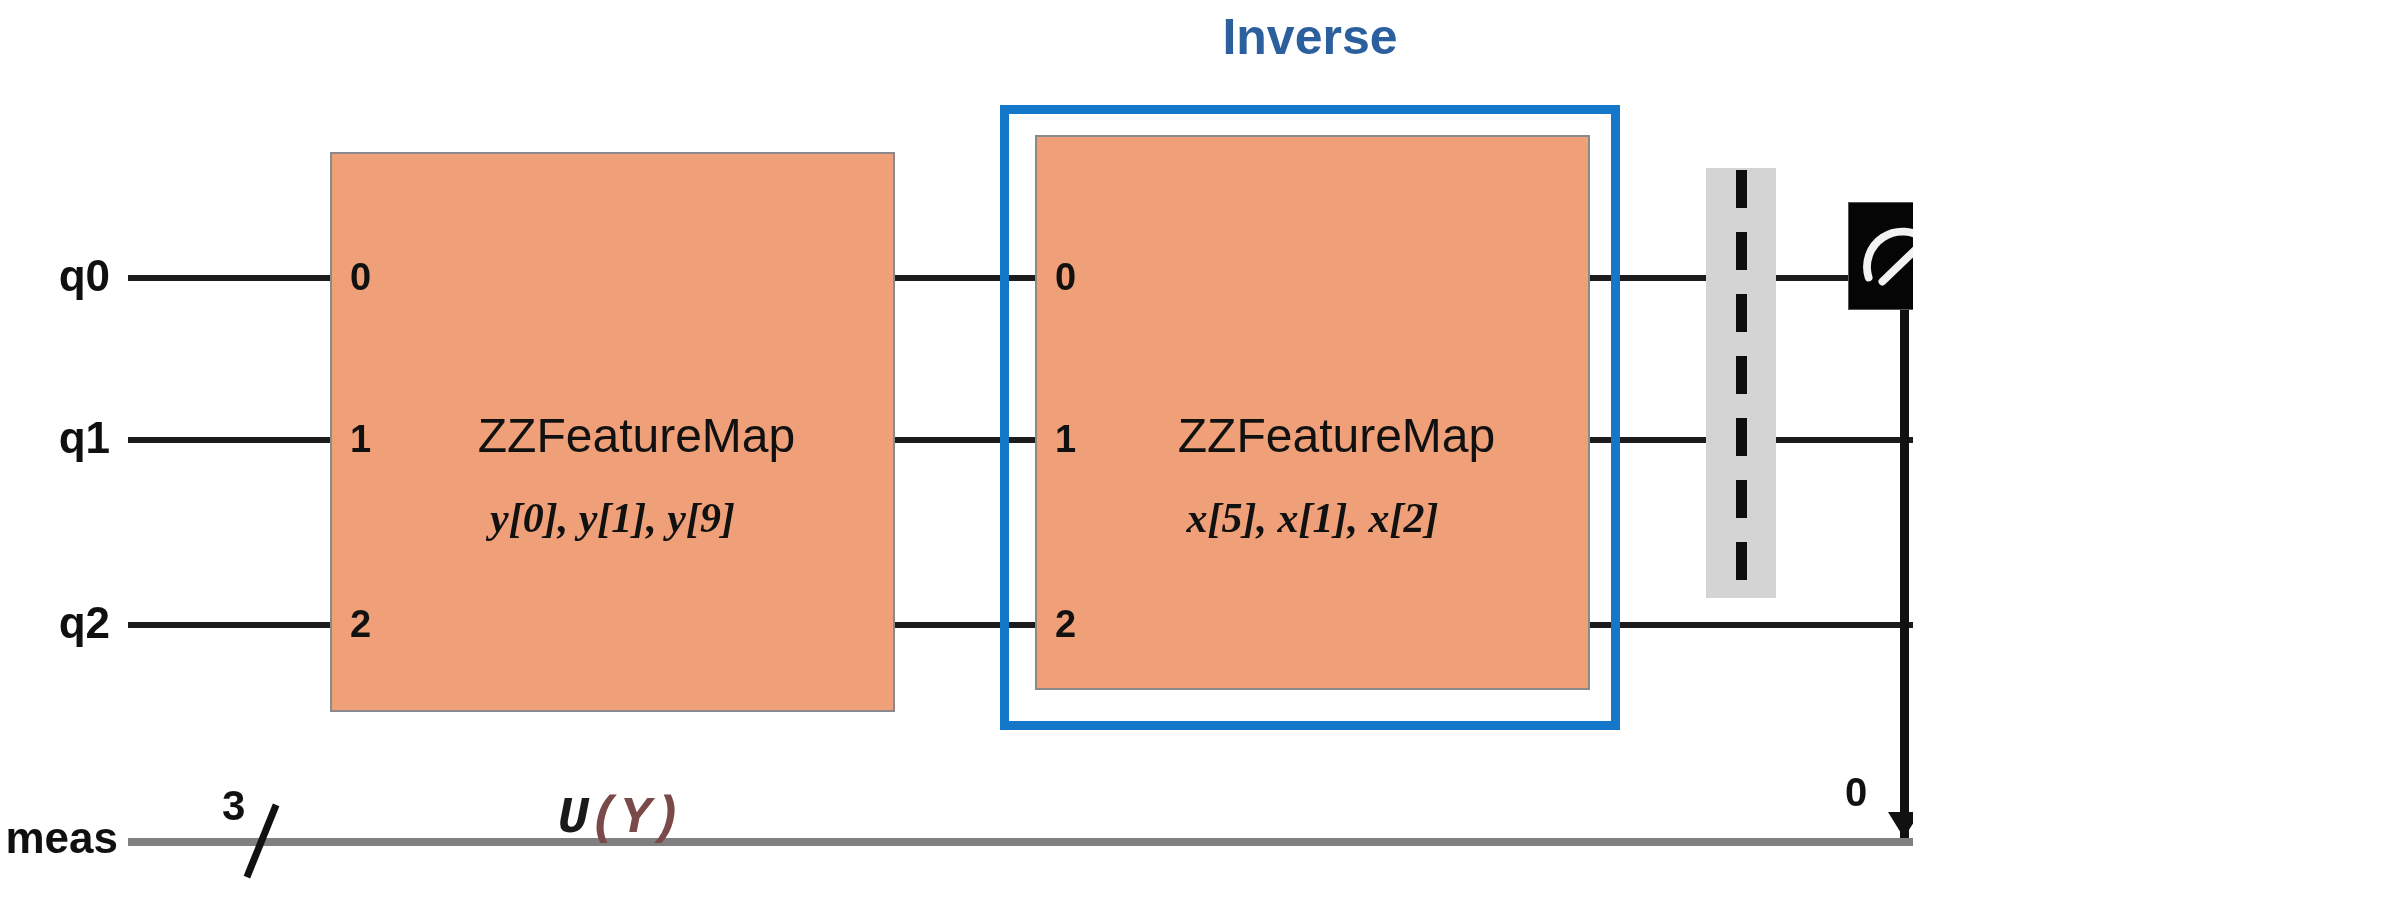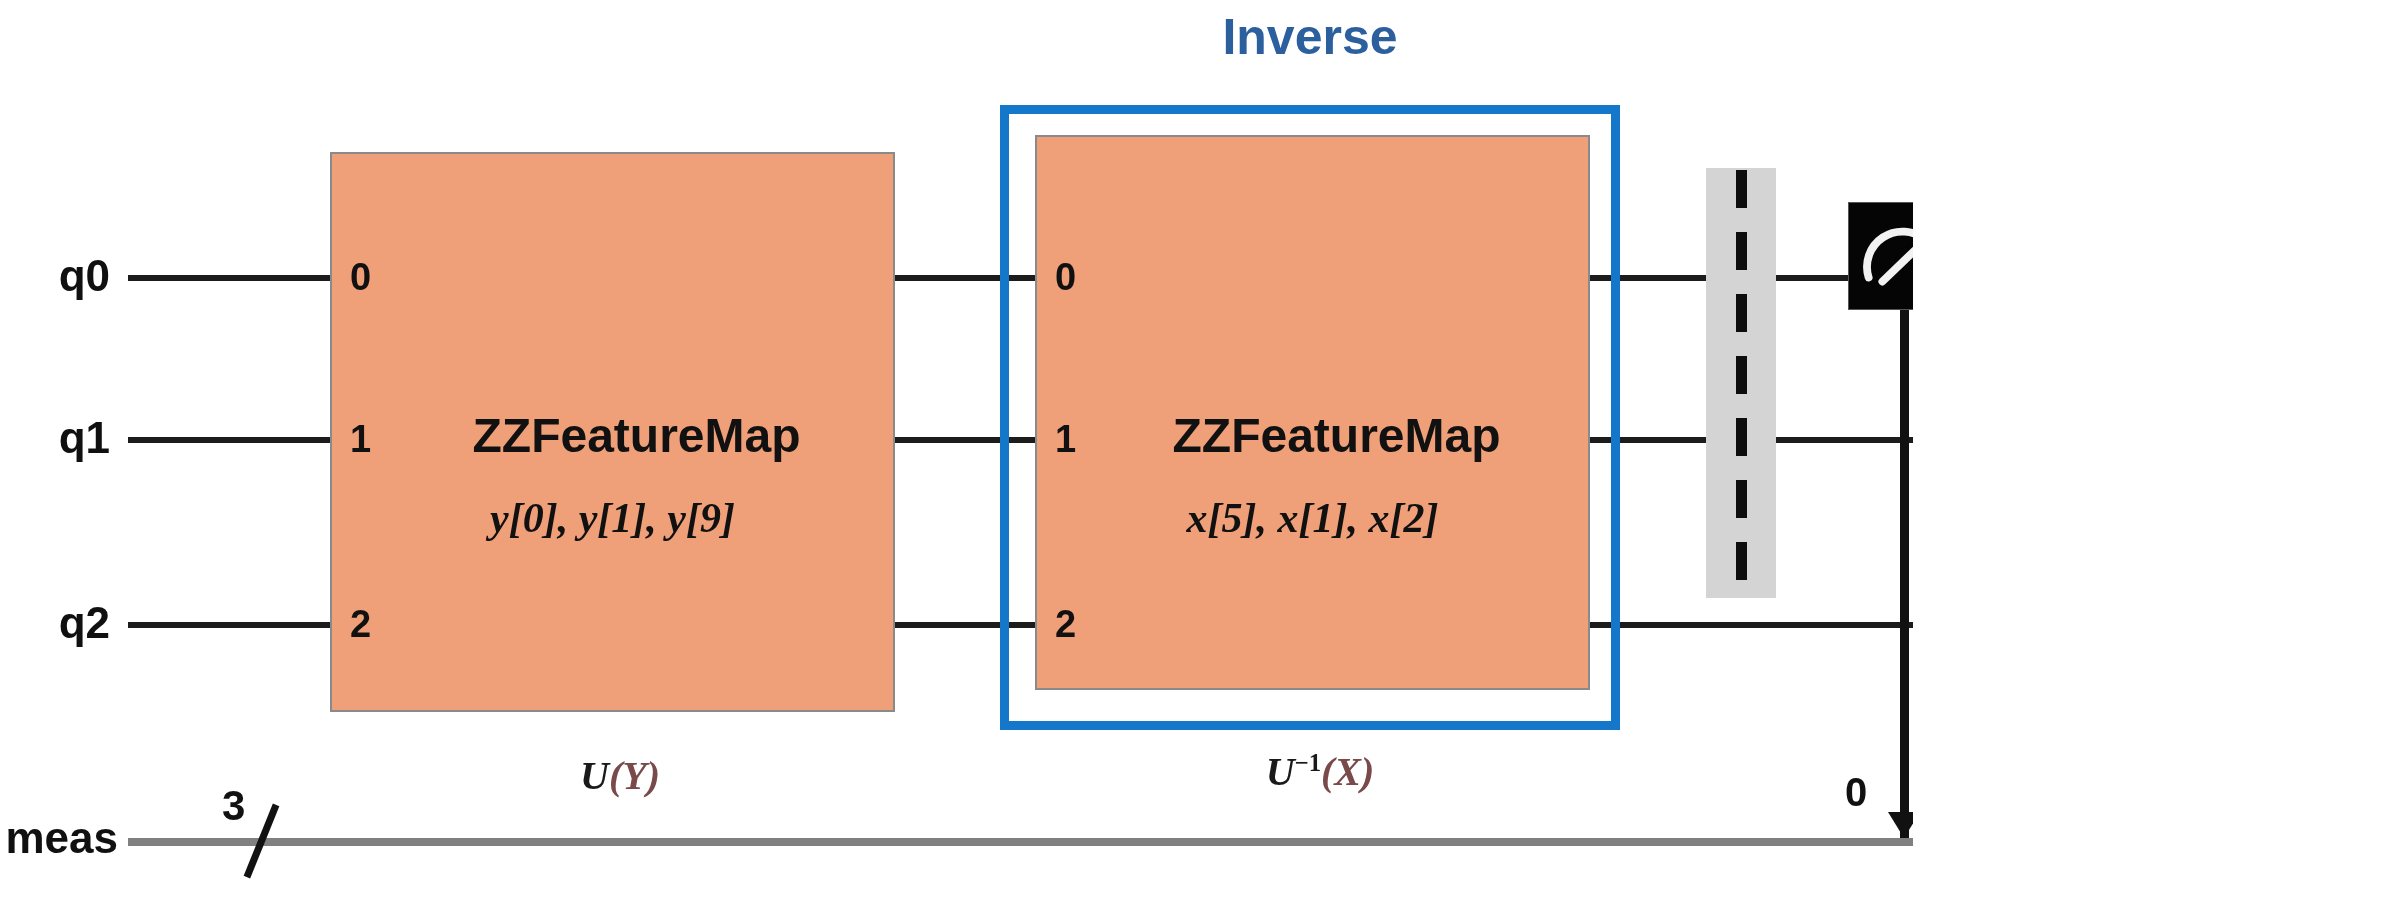--- a/index.html
+++ b/index.html
@@ -48,21 +48,21 @@
     background: #F0A078;
     border: 2px solid #8a8a8a;
     box-sizing: border-box;
   }
   .gate-title {
     position: absolute;
     left: 0;
     right: 0;
     text-align: center;
     font-family: "Liberation Sans", sans-serif;
-    font-weight: bold;
+    font-weight: normal;
     font-size: 48px;
     color: #111111;
     white-space: nowrap;
   }
   .gate-params {
     position: absolute;
     left: 0;
     right: 0;
     text-align: center;
     font-family: "Liberation Serif", serif;
@@ -161,27 +161,28 @@
     position: absolute;
     width: 7px;
     height: 78px;
     background: #111111;
     transform: rotate(22deg);
   }
 
   
   .unitary-caption {
     position: absolute;
-    font-family: Liberation Serif, serif;
+    font-family: Liberation Mono, monospace;
     font-weight: bold;
     font-style: italic;
-    font-size: 40px;
+    font-size: 52px;
     color: #1a1a1a;
     text-align: center;
     white-space: nowrap;
+    margin-top: 37px;
   }
   .unitary-caption sup {
     font-size: 0.62em;
     font-style: normal;
     font-weight: bold;
     vertical-align: super;
   }
   .paren-tint { color: #7a4a4a; }
 </style>
 </head>
@@ -220,23 +221,20 @@
     <span class="port" style="left:18px; top:283px;">1</span>
     <span class="port" style="left:18px; top:468px;">2</span>
     <div class="gate-title" style="top:271px; padding-left:48px;">ZZFeatureMap</div>
     <div class="gate-params" style="top:357px;">x[5], x[1], x[2]</div>
   </div>
 
   <div class="unitary-caption" style="left:440px; top:752px; width:360px;">
     <span>U</span><span class="paren-tint">(Y)</span>
   </div>
 
-  <div class="unitary-caption" style="left:1120px; top:748px; width:400px;">
-    <span>U</span><sup>−1</sup><span class="paren-tint">(X)</span>
-  </div>
 
   <div class="barrier-band" style="left:1706px; top:168px; width:70px; height:430px;"></div>
   <div class="barrier-dash" style="left:1736px; top:170px; height:428px;"></div>
 
   <div class="meas-stem" style="left:1900px; top:300px; height:538px;"></div>
   <div class="meas-arrow" style="left:1888px; top:812px;"></div>
   <div class="meas-gate" style="left:1848px; top:202px; width:112px; height:108px;">
     <svg viewBox="0 0 112 108">
       <path d="M 20 76 A 36 36 0 0 1 78 38" fill="none" stroke="#f2f2f2" stroke-width="8" stroke-linecap="round"></path>
       <line x1="34" y1="80" x2="86" y2="30" stroke="#f2f2f2" stroke-width="8" stroke-linecap="round"></line>

